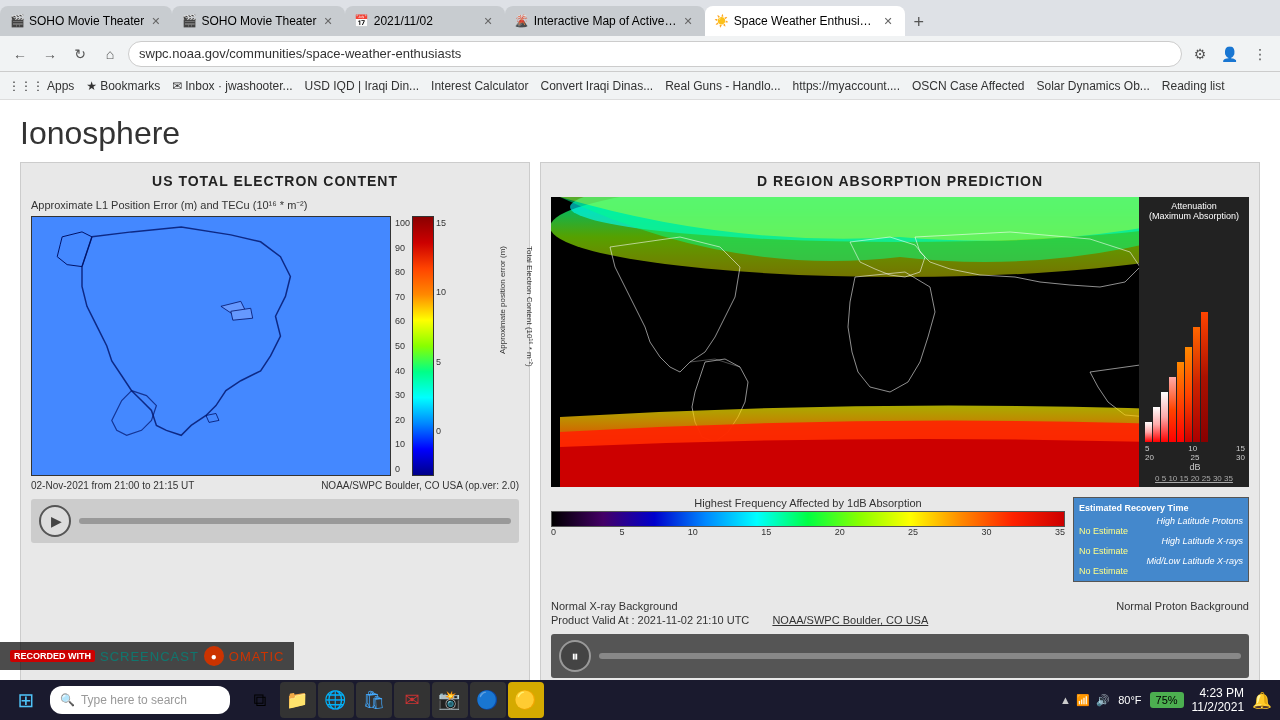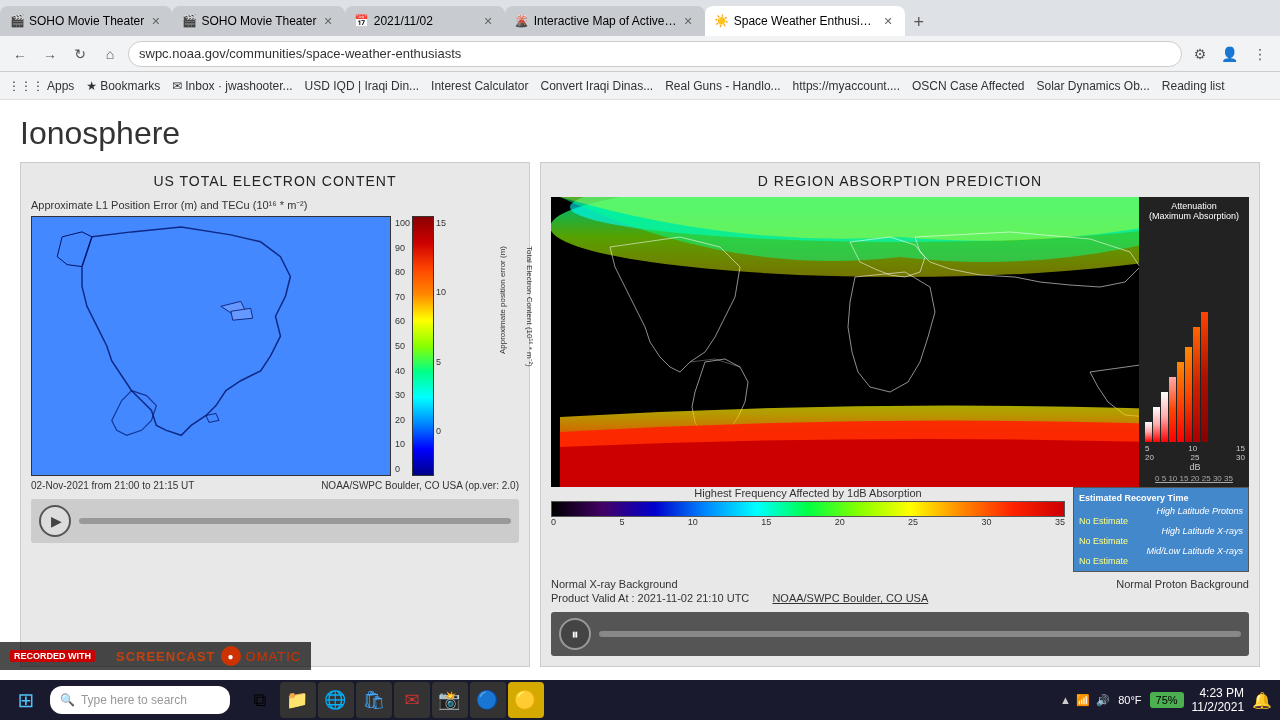--- a/index.html
+++ b/index.html
@@ -22,45 +22,45 @@
 
     
     .page-content { background: #fff; height: calc(720px - 36px - 36px - 28px - 28px); overflow-y: auto; padding: 0 20px 20px 20px; }
     
     .page-heading { font-size: 32px; font-weight: 300; color: #333; padding: 15px 0 10px 0; }
 
     .panels-row { display: flex; gap: 10px; }
 
     
     .panel-left { width: 510px; background: #e8e8e8; border: 1px solid #ccc; padding: 10px; }
-    .panel-title { text-align: center; font-size: 14px; font-weight: normal; letter-spacing: 1px; color: #222; margin-bottom: 8px; }
+    .panel-title { text-align: center; font-size: 14px; font-weight: bold; letter-spacing: 1px; color: #222; margin-bottom: 8px; }
     .tec-description { font-size: 11px; color: #333; margin-bottom: 4px; }
     .tec-image-area { display: flex; gap: 4px; }
     .tec-map { width: 360px; height: 260px; background: #4488ff; border: 1px solid #333; position: relative; overflow: hidden; }
 
     .tec-footer { font-size: 10px; color: #333; margin-top: 4px; display: flex; justify-content: space-between; }
     .video-controls { margin-top: 8px; display: flex; align-items: center; gap: 8px; background: #ccc; padding: 6px 8px; border-radius: 3px; }
     .play-btn { width: 32px; height: 32px; border-radius: 50%; border: 2px solid #555; background: #ddd; display: flex; align-items: center; justify-content: center; cursor: pointer; }
     .progress-bar { flex: 1; height: 6px; background: #999; border-radius: 3px; cursor: pointer; }
 
     
     .panel-right { flex: 1; background: #e8e8e8; border: 1px solid #ccc; padding: 10px; }
     .drap-image { width: 100%; height: 290px; position: relative; background: #000; }
     .drap-attenuation { position: absolute; right: 0; top: 0; width: 110px; height: 290px; background: #222; display: flex; flex-direction: column; padding: 4px; }
     .att-title { font-size: 9px; color: #fff; text-align: center; }
 
-    .drap-info-row { display: flex; gap: 8px; margin-top: 0; }
+    .drap-info-row { display: flex; gap: 8px; margin-top: 10px; }
     .drap-freq-bar { flex: 1; }
     .freq-title { font-size: 11px; text-align: center; color: #333; }
 
     .drap-legend { width: 176px; background: #4488cc; padding: 5px; font-size: 9px; color: #fff; border: 1px solid #555; }
     .legend-title { font-weight: bold; margin-bottom: 3px; }
     .legend-item { display: flex; justify-content: flex-end; font-style: italic; }
 
-    .drap-status { margin-top: 6px; font-size: 11px; color: #333; display: flex; justify-content: space-between; }
+    .drap-status { margin-top: 18px; font-size: 11px; color: #333; display: flex; justify-content: space-between; }
     .drap-footer { font-size: 11px; color: #333; margin-top: 2px; }
 
     .video-controls-2 { margin-top: 8px; display: flex; align-items: center; gap: 8px; background: #555; padding: 6px 8px; border-radius: 3px; }
     .pause-btn { width: 32px; height: 32px; border-radius: 50%; border: 2px solid #999; background: #444; display: flex; align-items: center; justify-content: center; cursor: pointer; color: #fff; font-size: 14px; }
     .progress-bar-2 { flex: 1; height: 6px; background: #888; border-radius: 3px; cursor: pointer; }
 
     .solar-cycle-heading { font-size: 32px; font-weight: 300; color: #333; padding: 15px 0 5px 0; }
 
     
     .taskbar { position: fixed; bottom: 0; left: 0; width: 1280px; height: 40px; background: #1a1a2e; display: flex; align-items: center; padding: 0 8px; gap: 4px; z-index: 100; }
@@ -365,21 +365,21 @@
         <div class="progress-bar-2"></div>
       </div>
     </div>
   </div>
 
   <h2 class="solar-cycle-heading">Solar Cycle</h2>
 </div>
 
 <div class="screencast-watermark">
   <span class="rec-badge">RECORDED WITH</span>
-  <span style="font-weight: bold; font-size: 13px; color: #c2410c; letter-spacing: 1px; margin-left: 16px;">SCREENCAST</span>
+  <span style="font-weight: normal; font-size: 13px; color: #0f766e; letter-spacing: 1px;">SCREENCAST</span>
   <span style="width: 20px; height: 20px; background: #cc3300; border-radius: 50%; display: inline-flex; align-items: center; justify-content: center; color: #fff; font-size: 10px;">●</span>
   <span style="font-weight: normal; font-size: 13px; color: #cc3300; letter-spacing: 1px;">OMATIC</span>
 </div>
 
 <div class="taskbar">
   <div style="display: flex; align-items: center; gap: 6px;">
 
     <div class="taskbar-app" style="background: transparent;">
       <span style="color: #4fc3f7; font-size: 20px;">⊞</span>
     </div>

